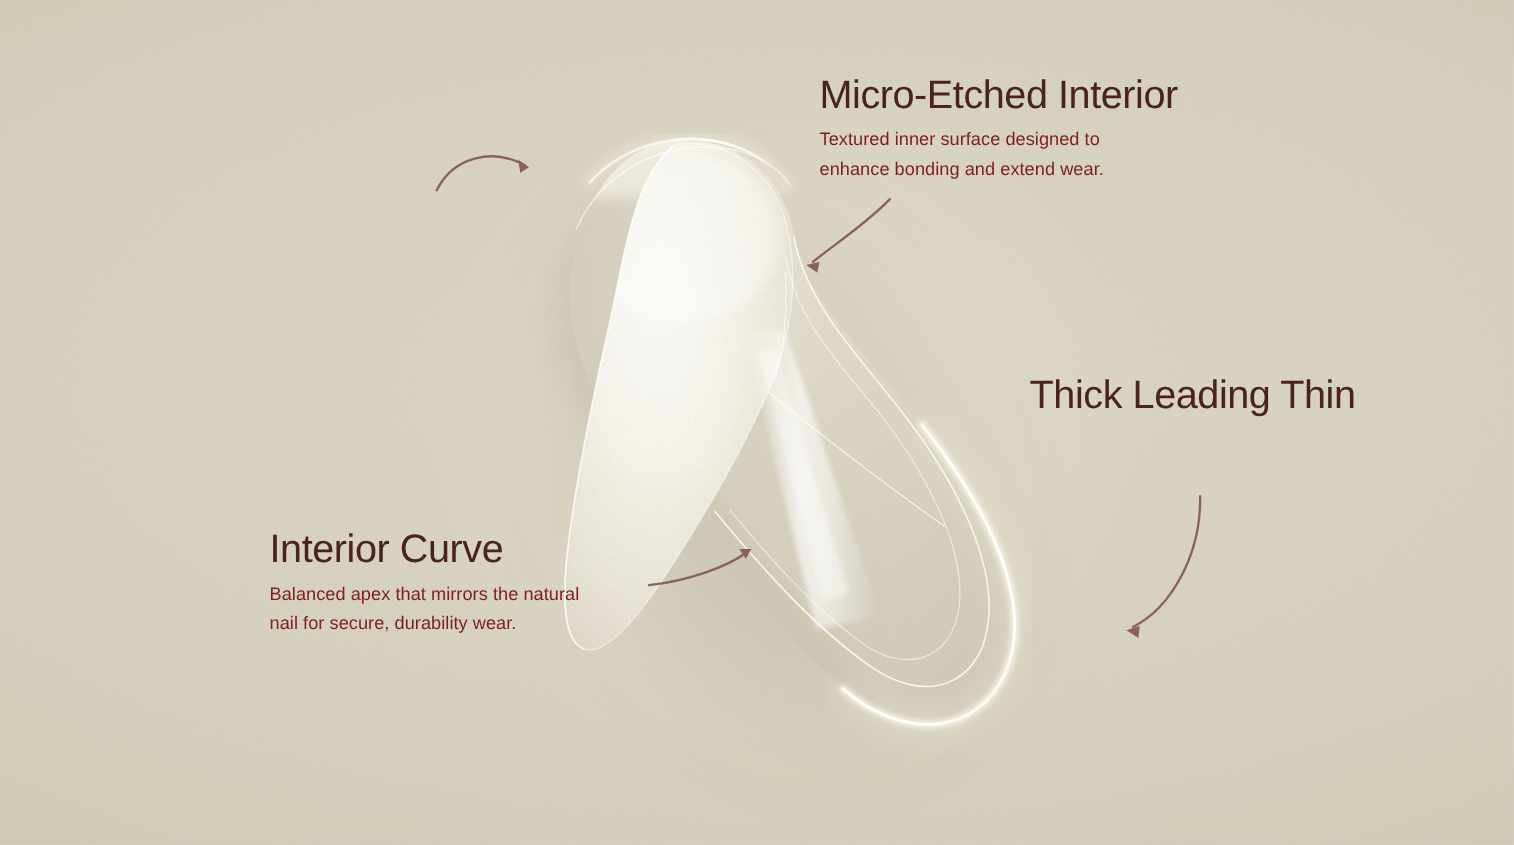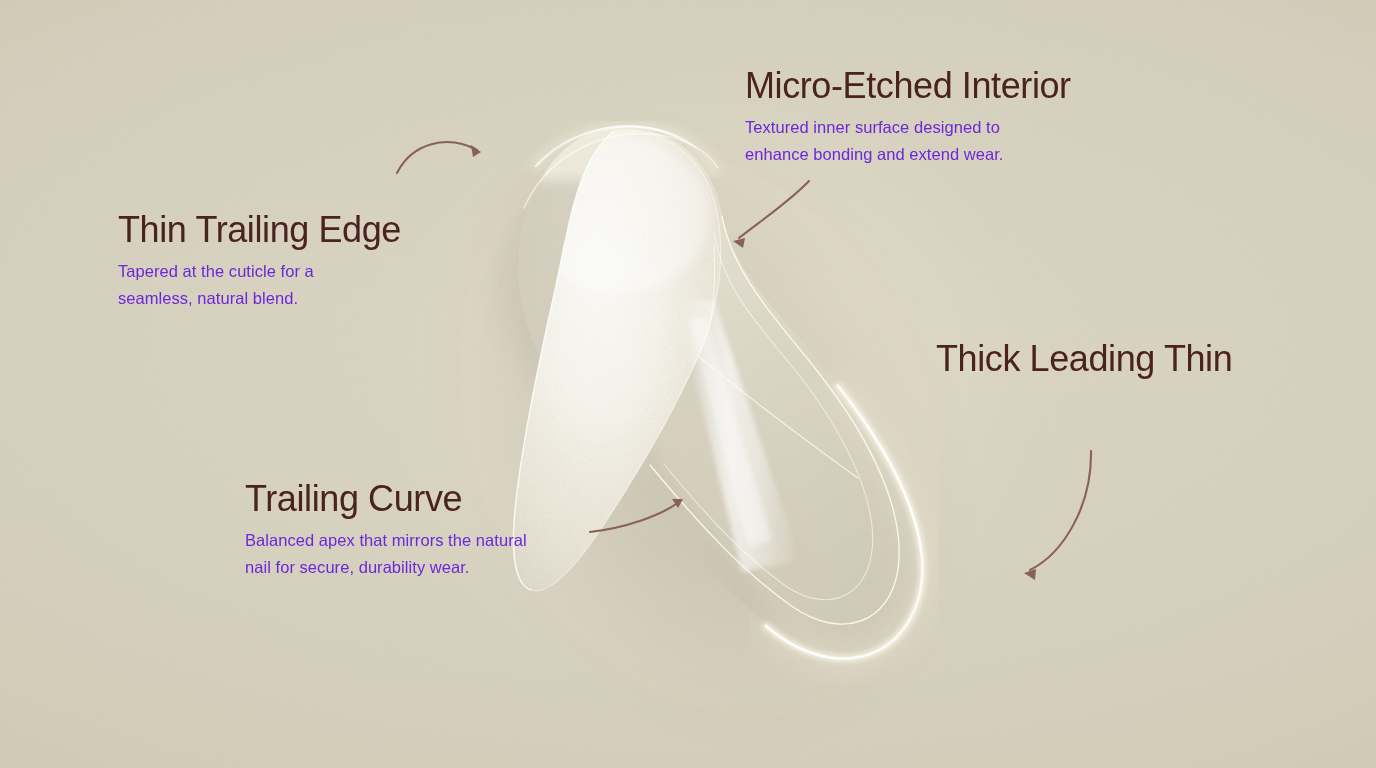--- a/index.html
+++ b/index.html
@@ -57,21 +57,21 @@
     letter-spacing: -0.4px;
     color: #4a2220;
     white-space: nowrap;
   }
   .callout p {
     margin: 9px 0 0 0;
     font-weight: 400;
     font-size: 16.5px;
     line-height: 1.62;
     letter-spacing: 0.05px;
-    color: #6d28d9;
+    color: #7f1d1d;
     white-space: pre-line;
   }
 
   #c-trailing  { left: 118px;  top: 211px; }
   #c-micro     { left: 745px;  top: 67px;  }
   #c-thick     { left: 936px;  top: 340px; }
   #c-curve     { left: 245px;  top: 480px; }
 </style>
 </head>
 <body>
@@ -316,35 +316,30 @@
     </g>
   </svg>
 
   <div class="bg-grain">
     <svg width="1376" height="768">
         <rect width="1376" height="768" filter="url(#grain)"></rect>
       </svg>
   </div>
   <div class="bg-vignette"></div>
 
-  <div class="callout" id="c-trailing">
-    <h2>Thin Trailing Edge</h2>
-    <p>Tapered at the cuticle for a
-seamless, natural blend.</p>
-  </div>
 
   <div class="callout" id="c-micro">
     <h2>Micro-Etched Interior</h2>
     <p>Textured inner surface designed to
 enhance bonding and extend wear.</p>
   </div>
 
   <div class="callout" id="c-thick">
     <h2>Thick Leading Thin</h2>
   </div>
 
   <div class="callout" id="c-curve">
-    <h2>Trailing Curve</h2>
+    <h2>Interior Curve</h2>
     <p>Balanced apex that mirrors the natural
 nail for secure, durability wear.</p>
   </div>
 
 </div>
 
 </body></html>

